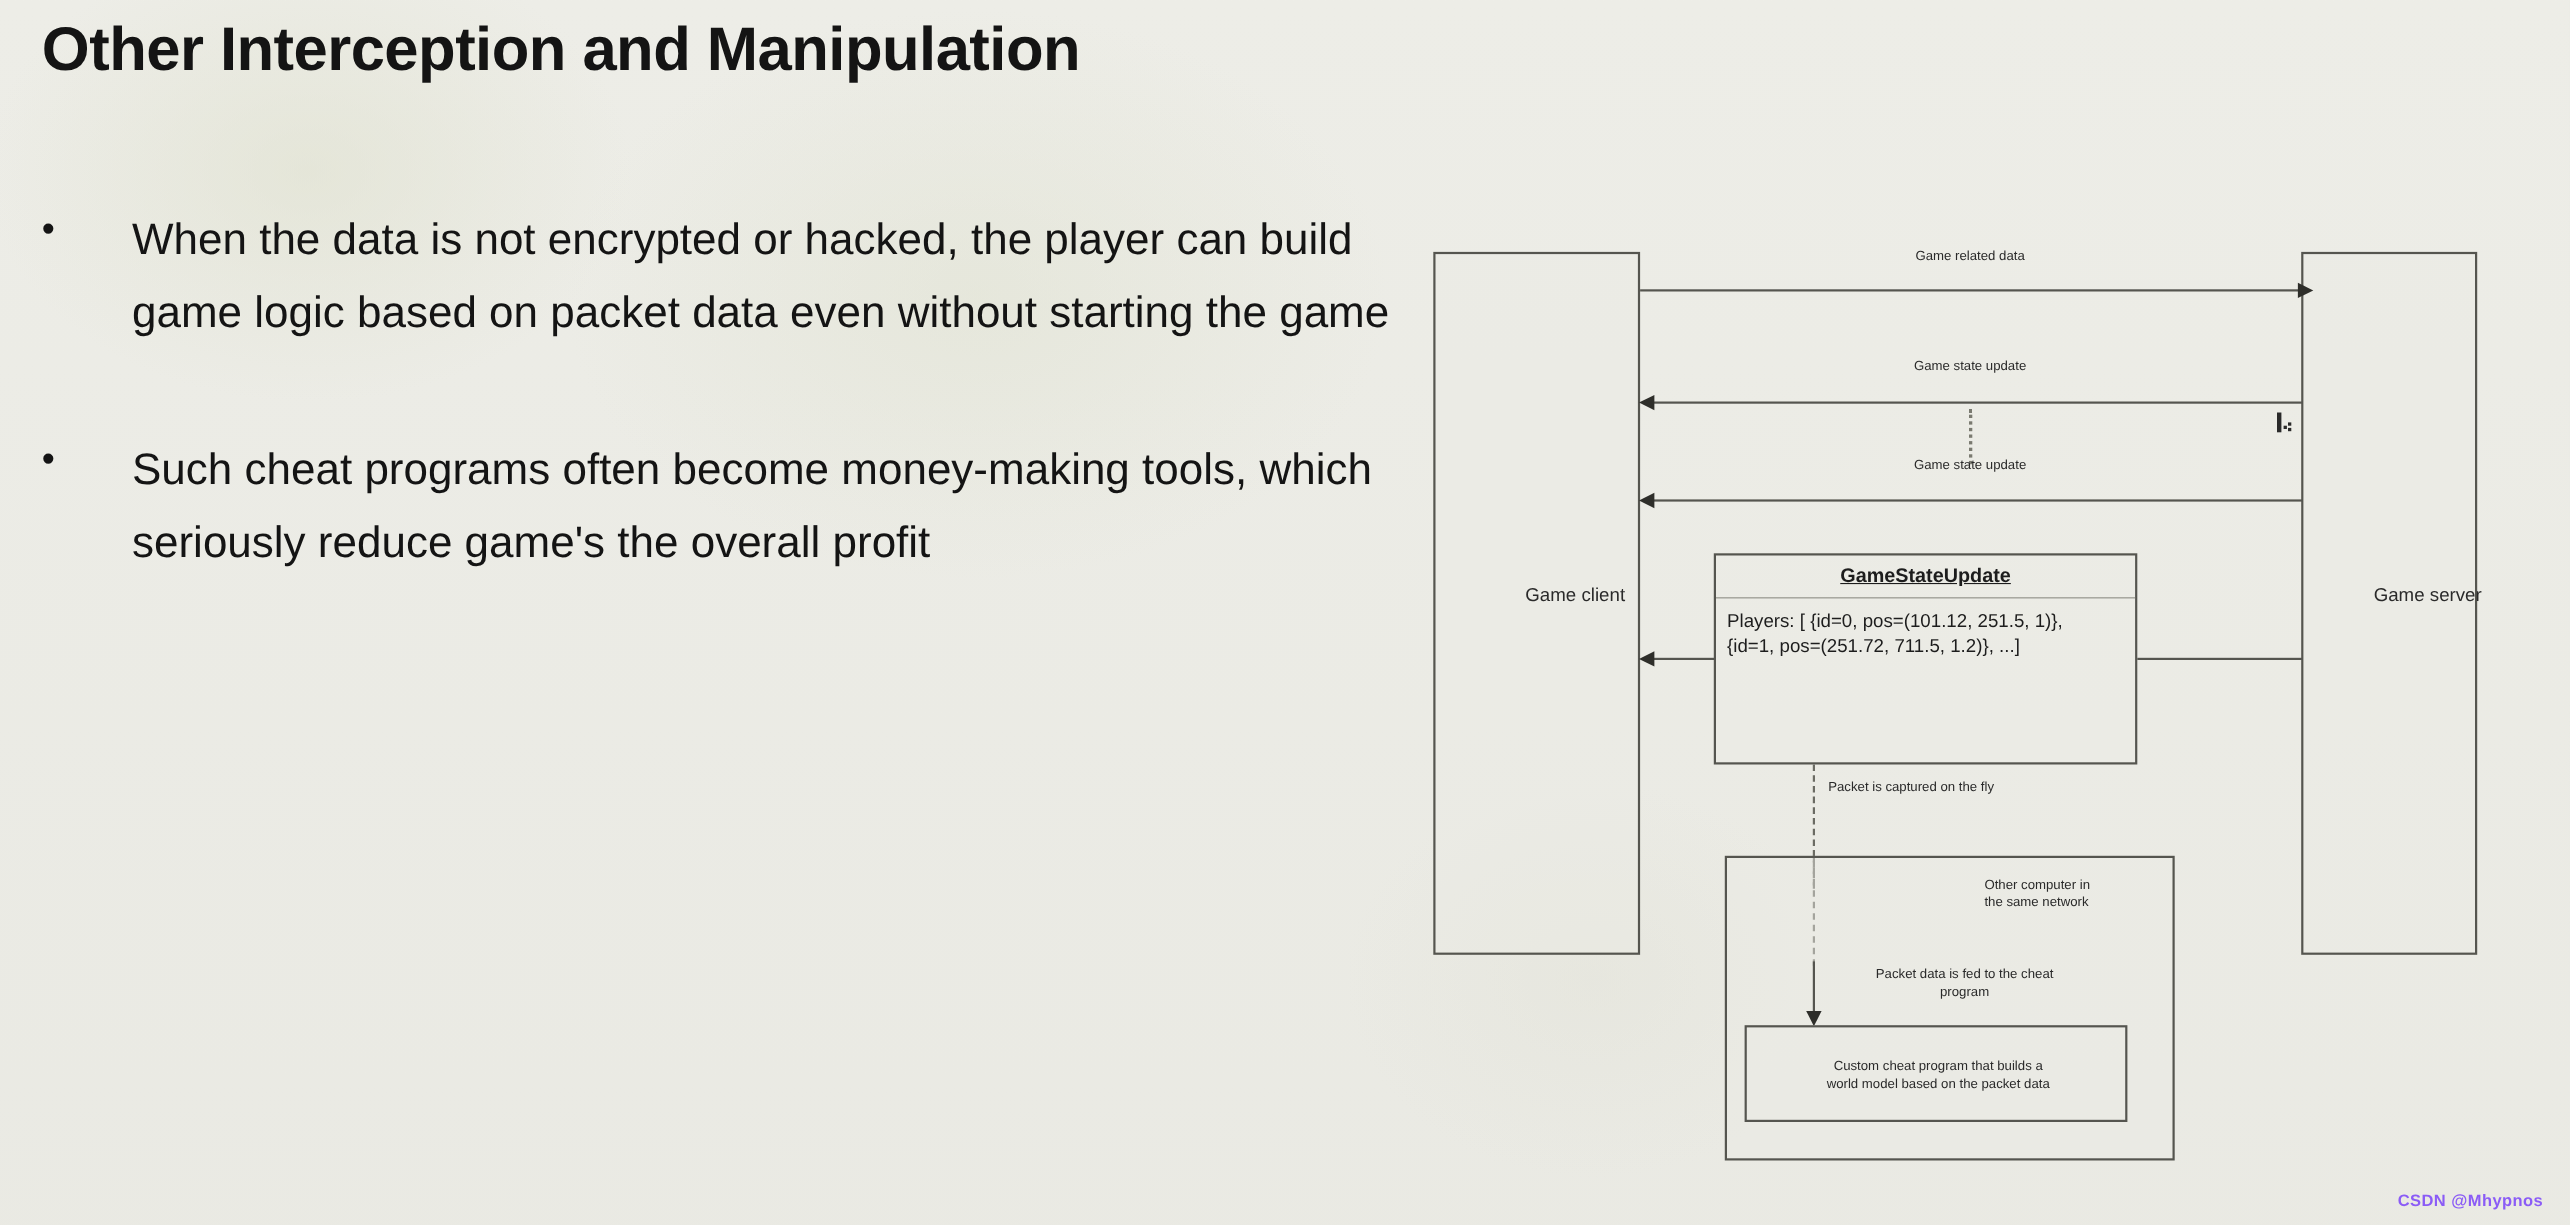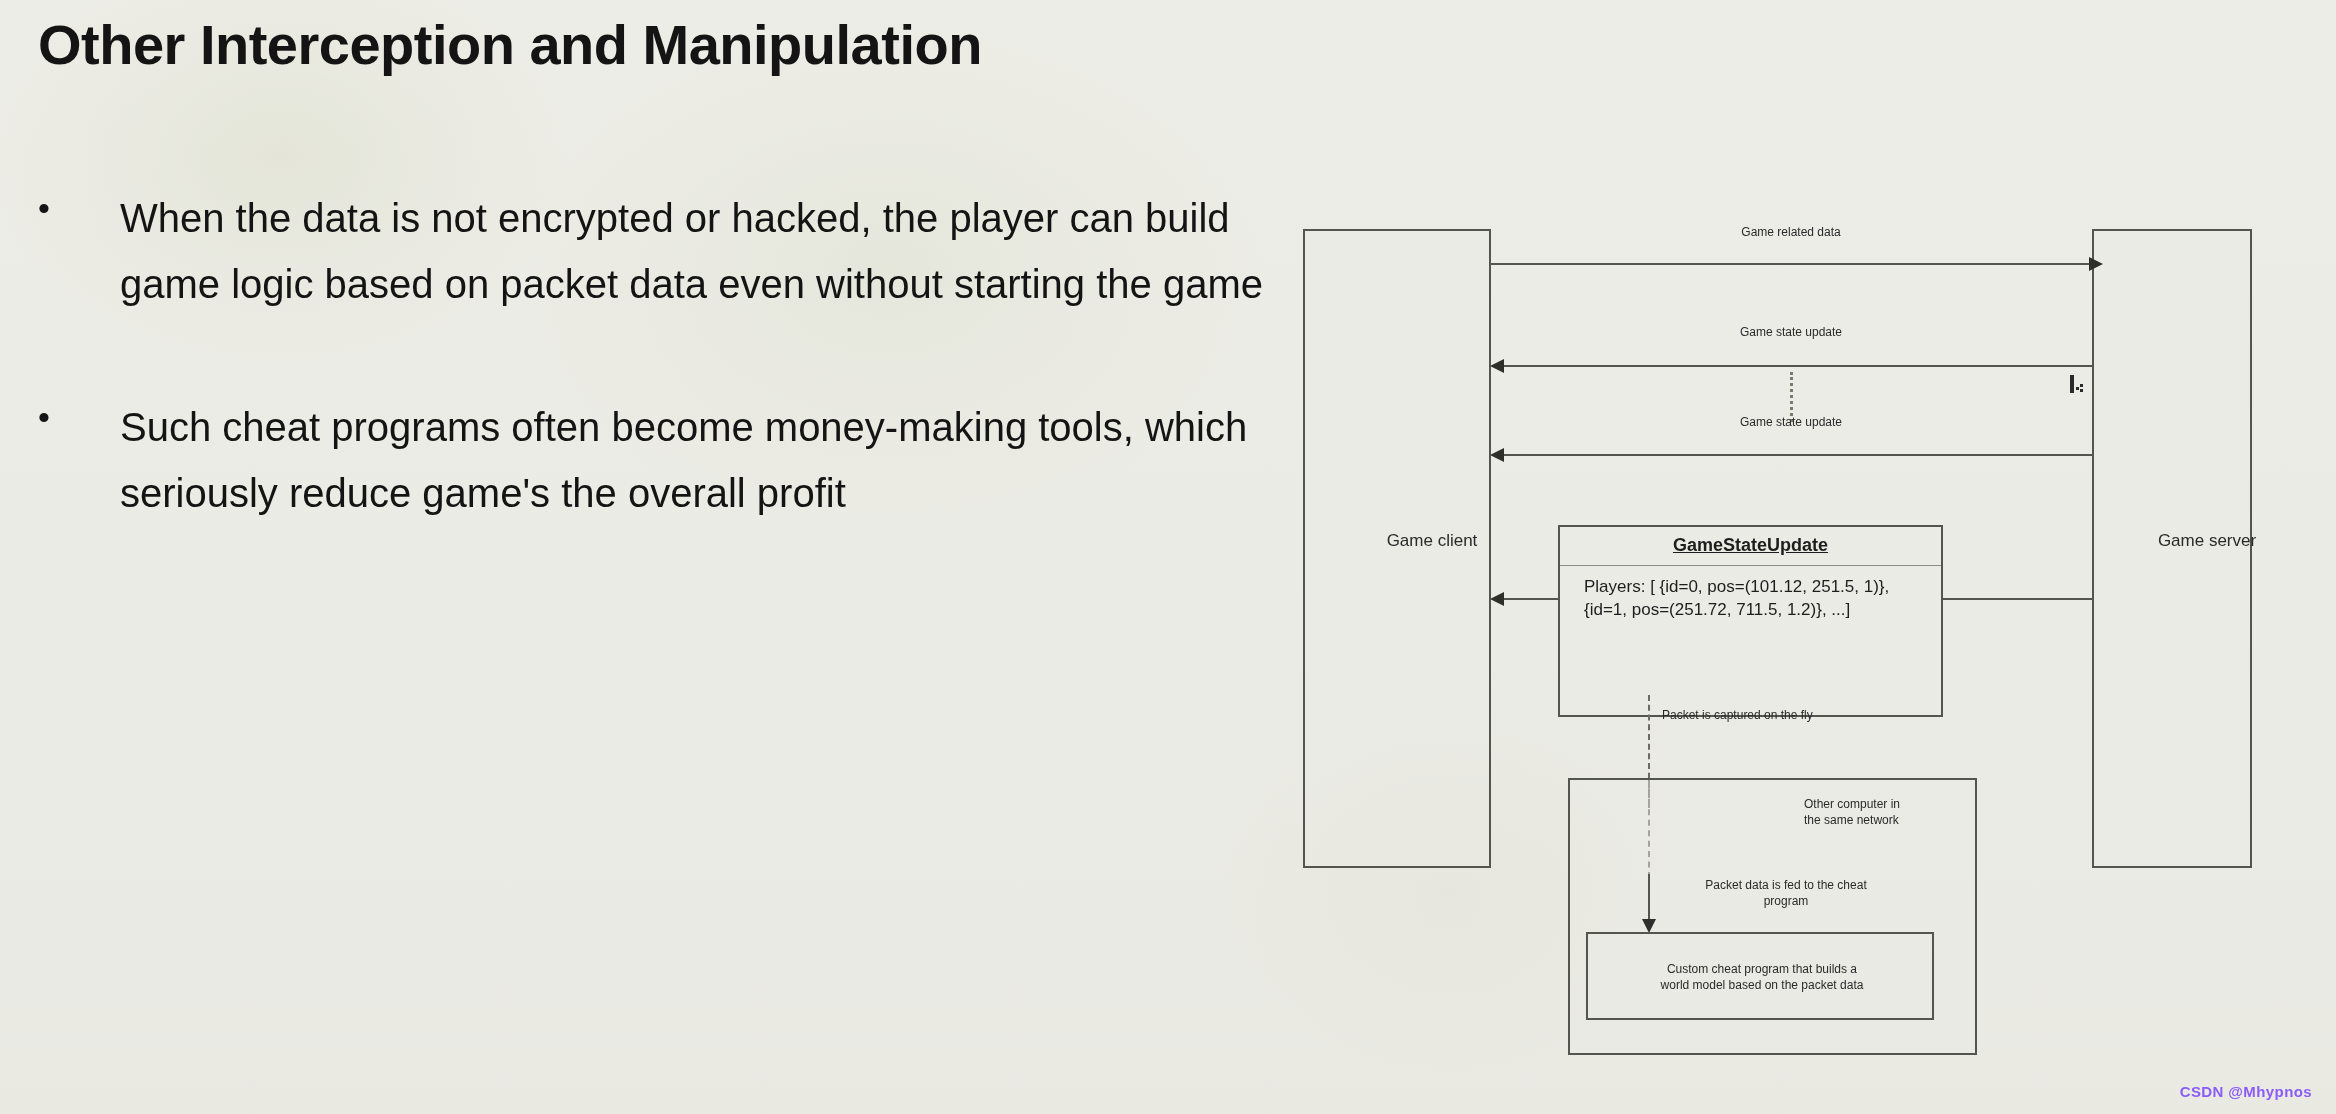--- a/index.html
+++ b/index.html
@@ -142,35 +142,34 @@
     width: 0;
     border-left: 3px dotted #7a7a70;
   }
 
   
   .gsu-box {
     position: absolute;
     border: 2px solid #55554f;
     background: rgba(236,236,229,0.5);
     box-sizing: border-box;
-    margin-top: 22px;
   }
   .gsu-title {
     text-align: center;
     font-size: 18px;
     font-weight: bold;
     text-decoration: underline;
     padding: 8px 0 9px;
     border-bottom: 1px solid #8d8d85;
     color: #1d1d1d;
   }
   .gsu-body {
     font-size: 17px;
     line-height: 1.38;
-    padding: 9px 10px 0 24px;
+    padding: 9px 10px 0 10px;
     color: #1d1d1d;
   }
 
   
   .text-cursor {
     position: absolute;
     left: 2068px;
     top: 373px;
     width: 22px;
     height: 30px;

